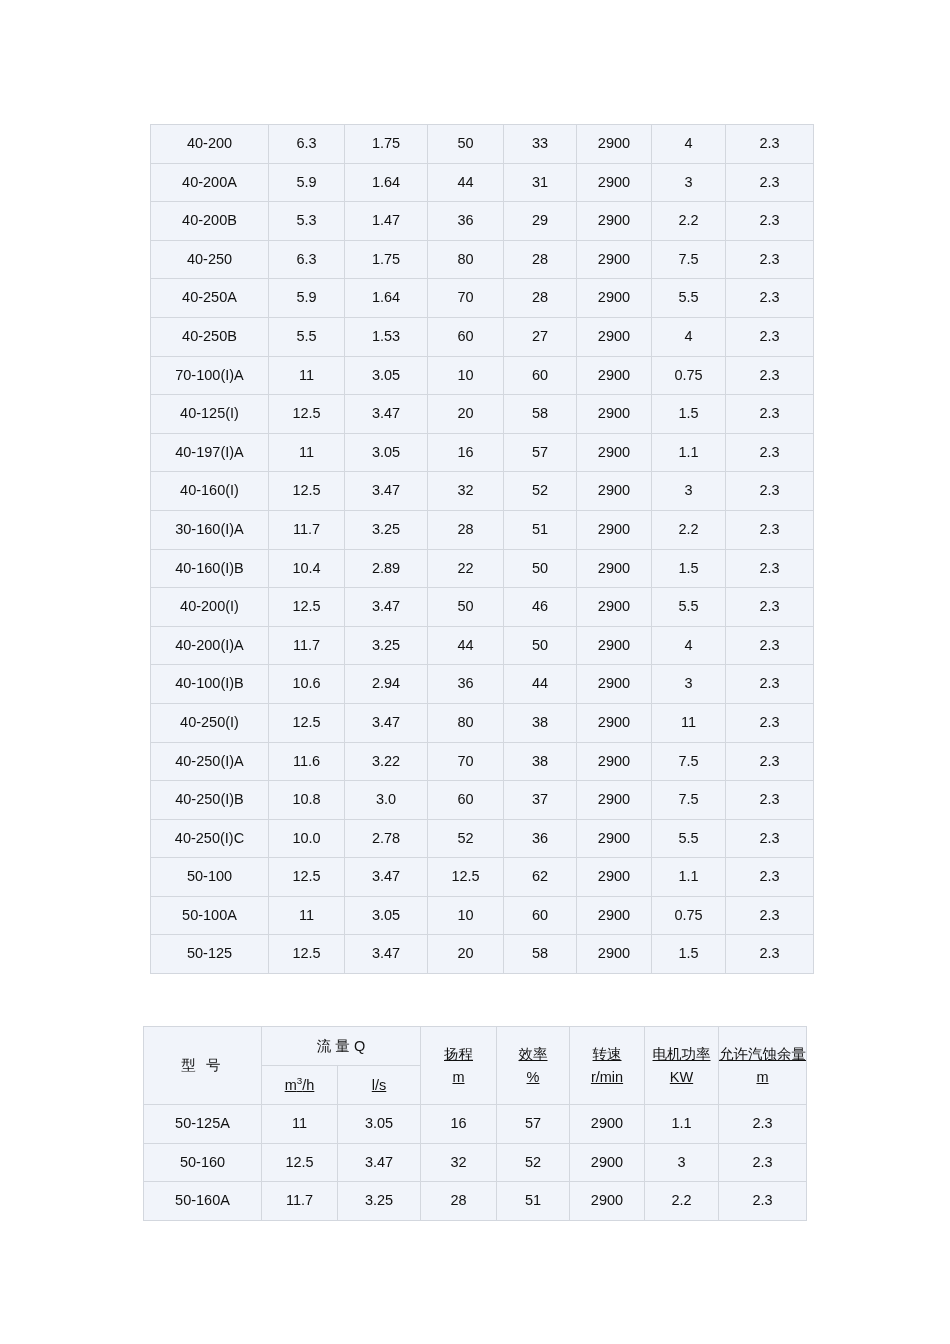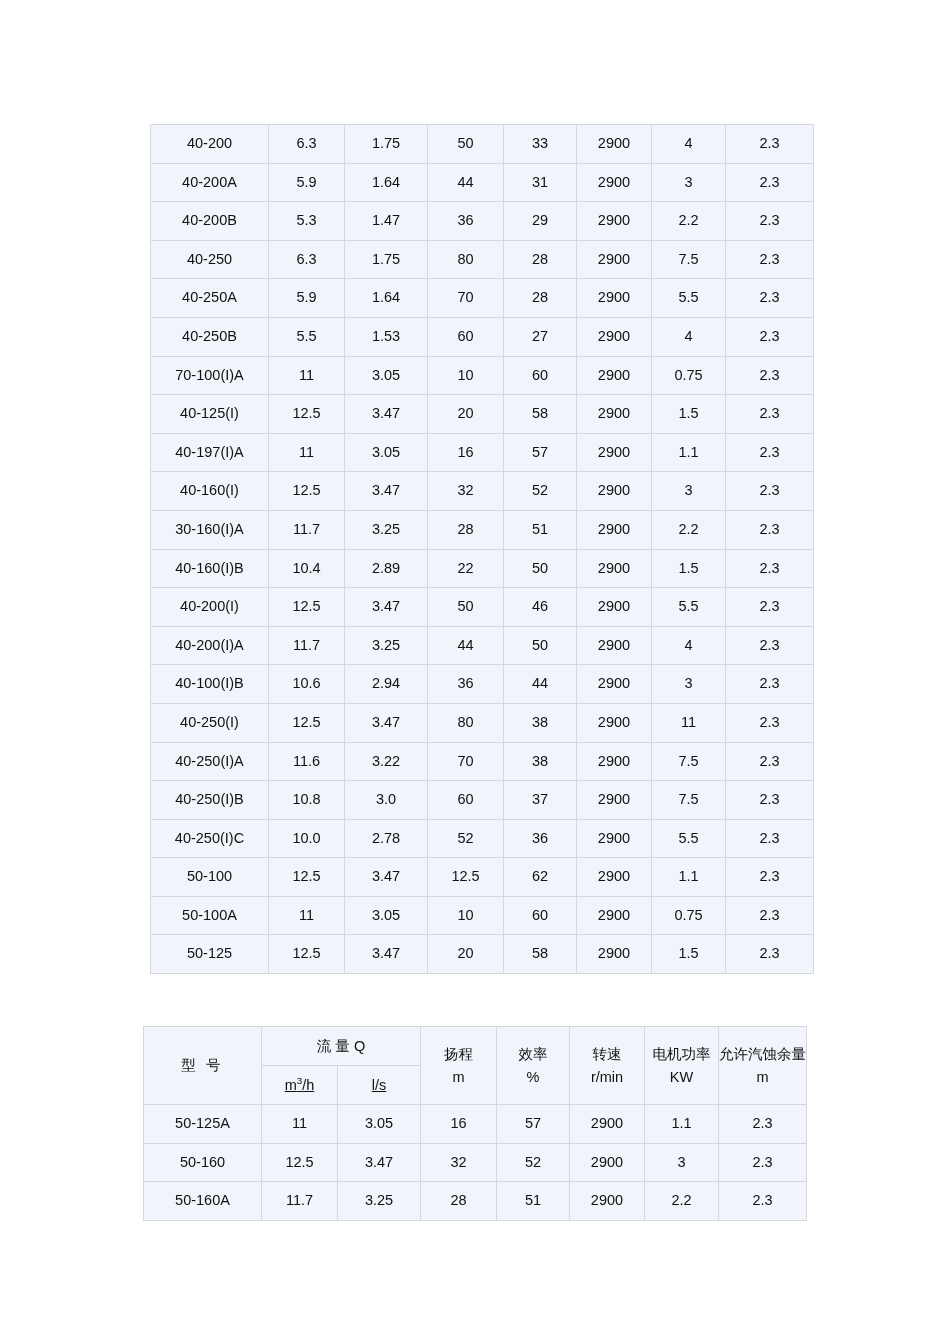--- a/index.html
+++ b/index.html
@@ -78,20 +78,21 @@
   .hdr-group {
     height: 38px;
     margin-top: 24px;
   }
   .hdr-sub {
     height: 38px;
     text-decoration: underline;
   }
   .hdr-two-line {
     line-height: 1.55;
+    text-decoration: underline;
   }
   .hdr-two-line .l1 { display: block; }
   .hdr-two-line .l2 { display: block; }
   .model-hdr {
     letter-spacing: 0.22em;
     padding-left: 0.22em;
   }
   .nowrap { white-space: nowrap; }
   sup { font-size: 0.68em; vertical-align: super; line-height: 0; }
 </style>

